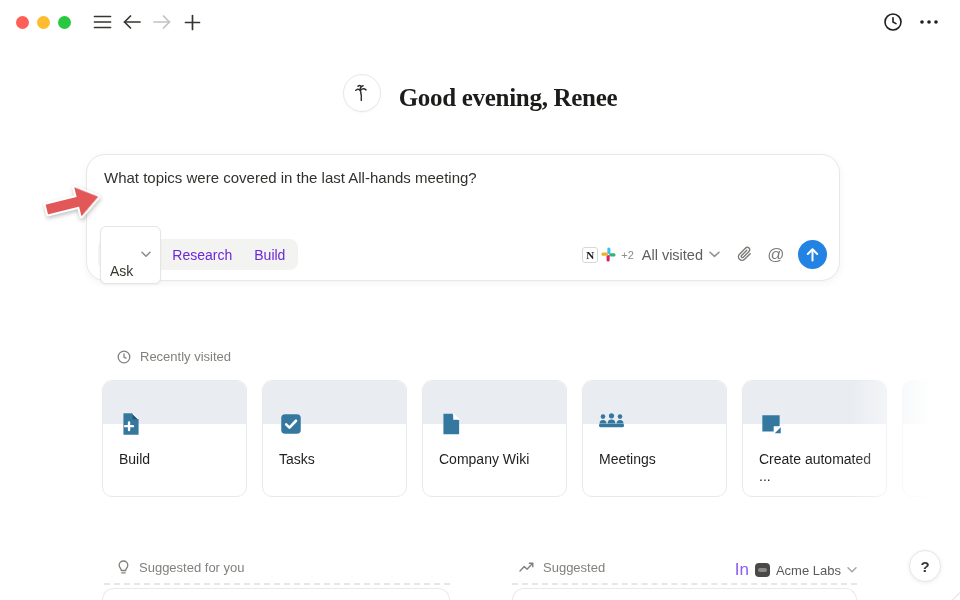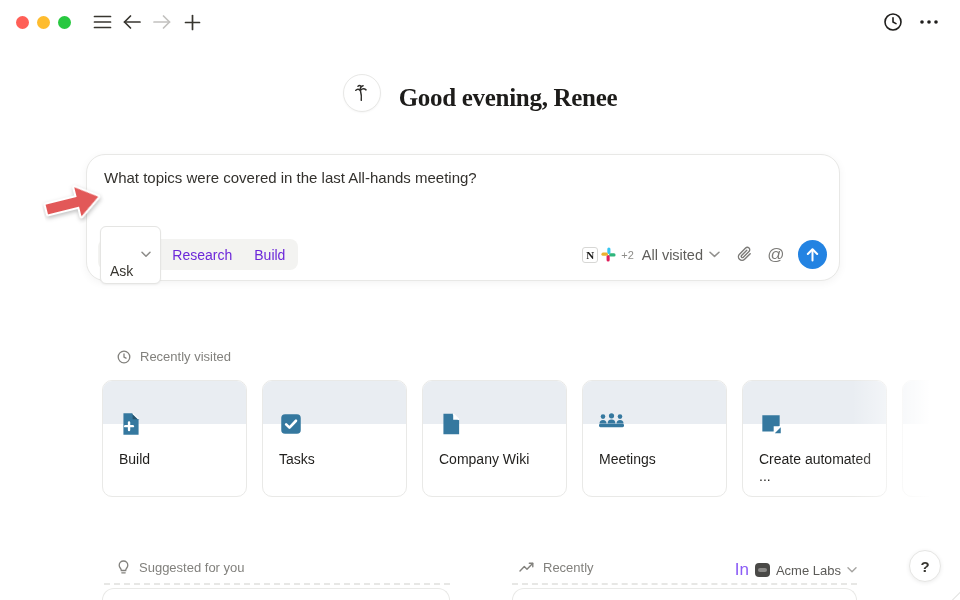--- a/index.html
+++ b/index.html
@@ -274,21 +274,21 @@
       <path d="M2.2 5.3a4.3 4.3 0 1 1 8.6 0c0 1.7-1 2.6-1.6 3.5-.4.6-.5 1.2-.5 1.7H4.3c0-.5-.1-1.1-.5-1.7C3.2 7.9 2.2 7 2.2 5.3Z"></path>
       <path d="M4.8 12.8h3.4"></path>
     </svg>
     <span>Suggested for you</span>
   </div>
   <div class="section-head trending-head">
     <svg width="15" height="11" viewBox="0 0 15 11" fill="none" stroke="#82817d" stroke-width="1.4" stroke-linecap="round" stroke-linejoin="round">
       <path d="M1 9 5.3 4.6 8 7.2 13.6 1.4"></path>
         <path d="M10.3 1.2h3.5v3.5"></path>
     </svg>
-    <span>Recently</span>
+    <span>Suggested</span>
   </div>
   <div class="workspace">
     <span class="in">In</span>
     <span class="ws-logo"></span>
     <span class="name">Acme Labs</span>
     <svg width="10" height="6" viewBox="0 0 10 6">
         <path d="M1 .8 5 4.8 9 .8" fill="none" stroke="#a5a4a1" stroke-width="1.4" stroke-linecap="round" stroke-linejoin="round"></path>
       </svg>
   </div>
 

